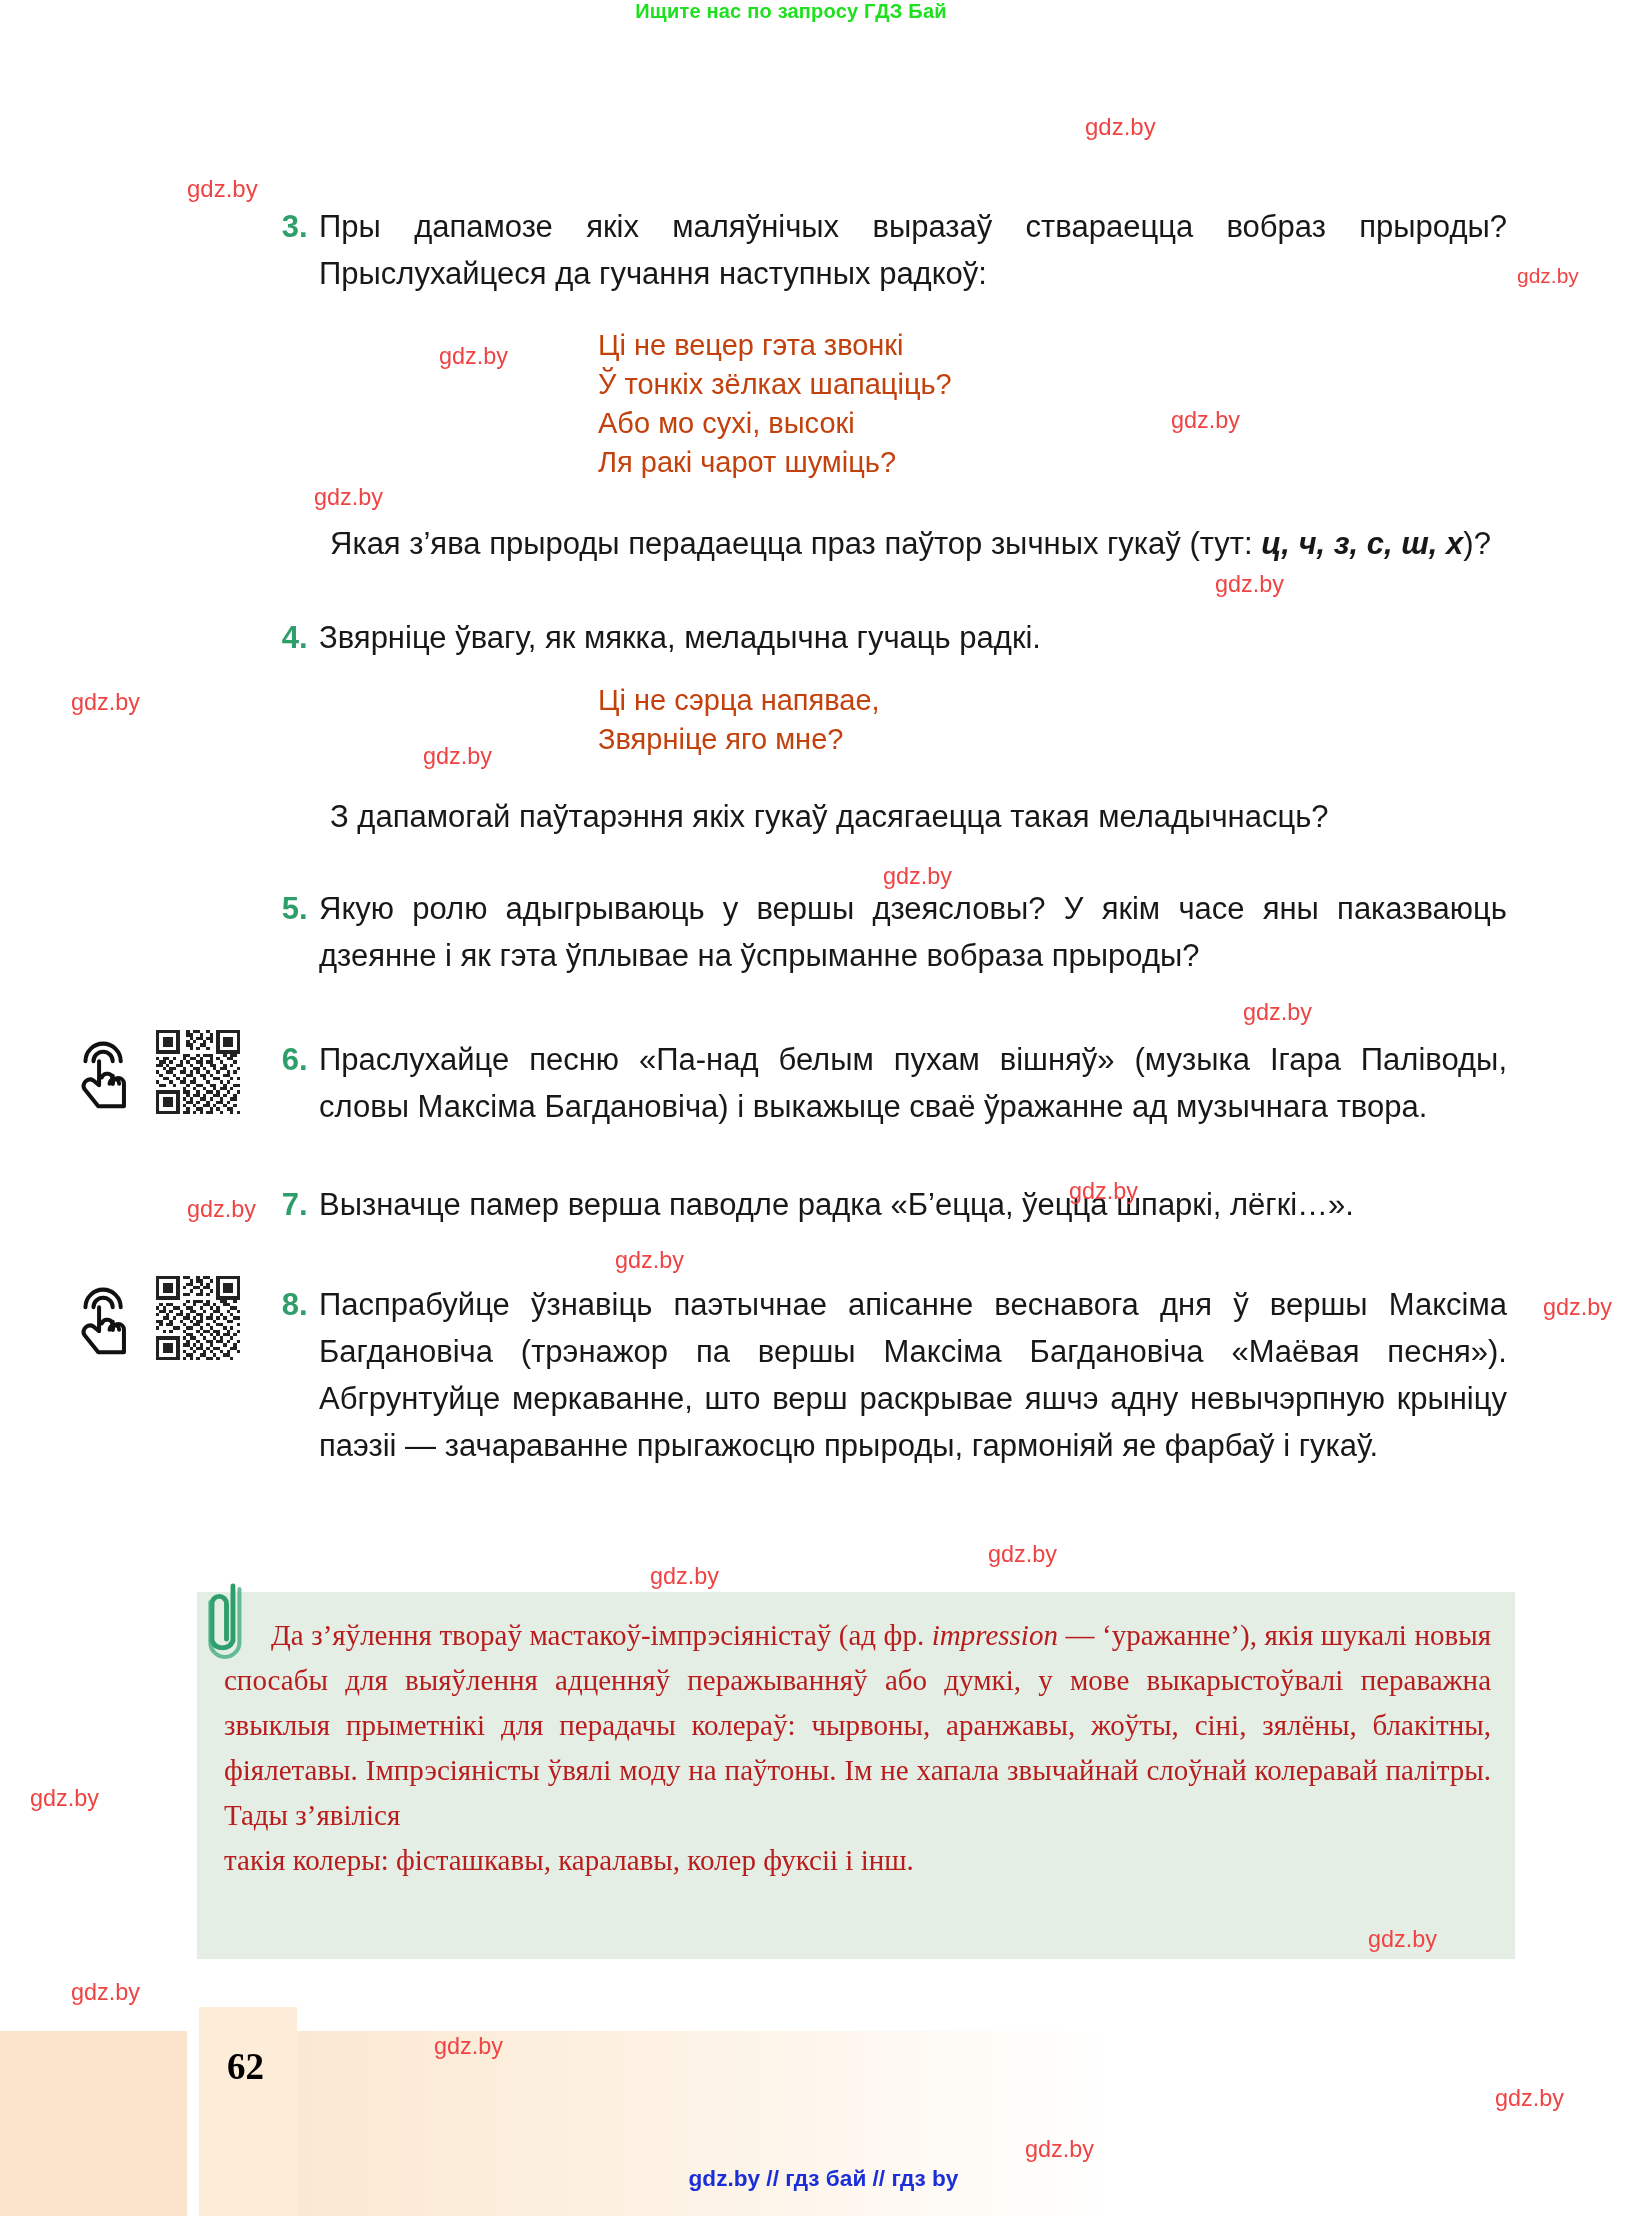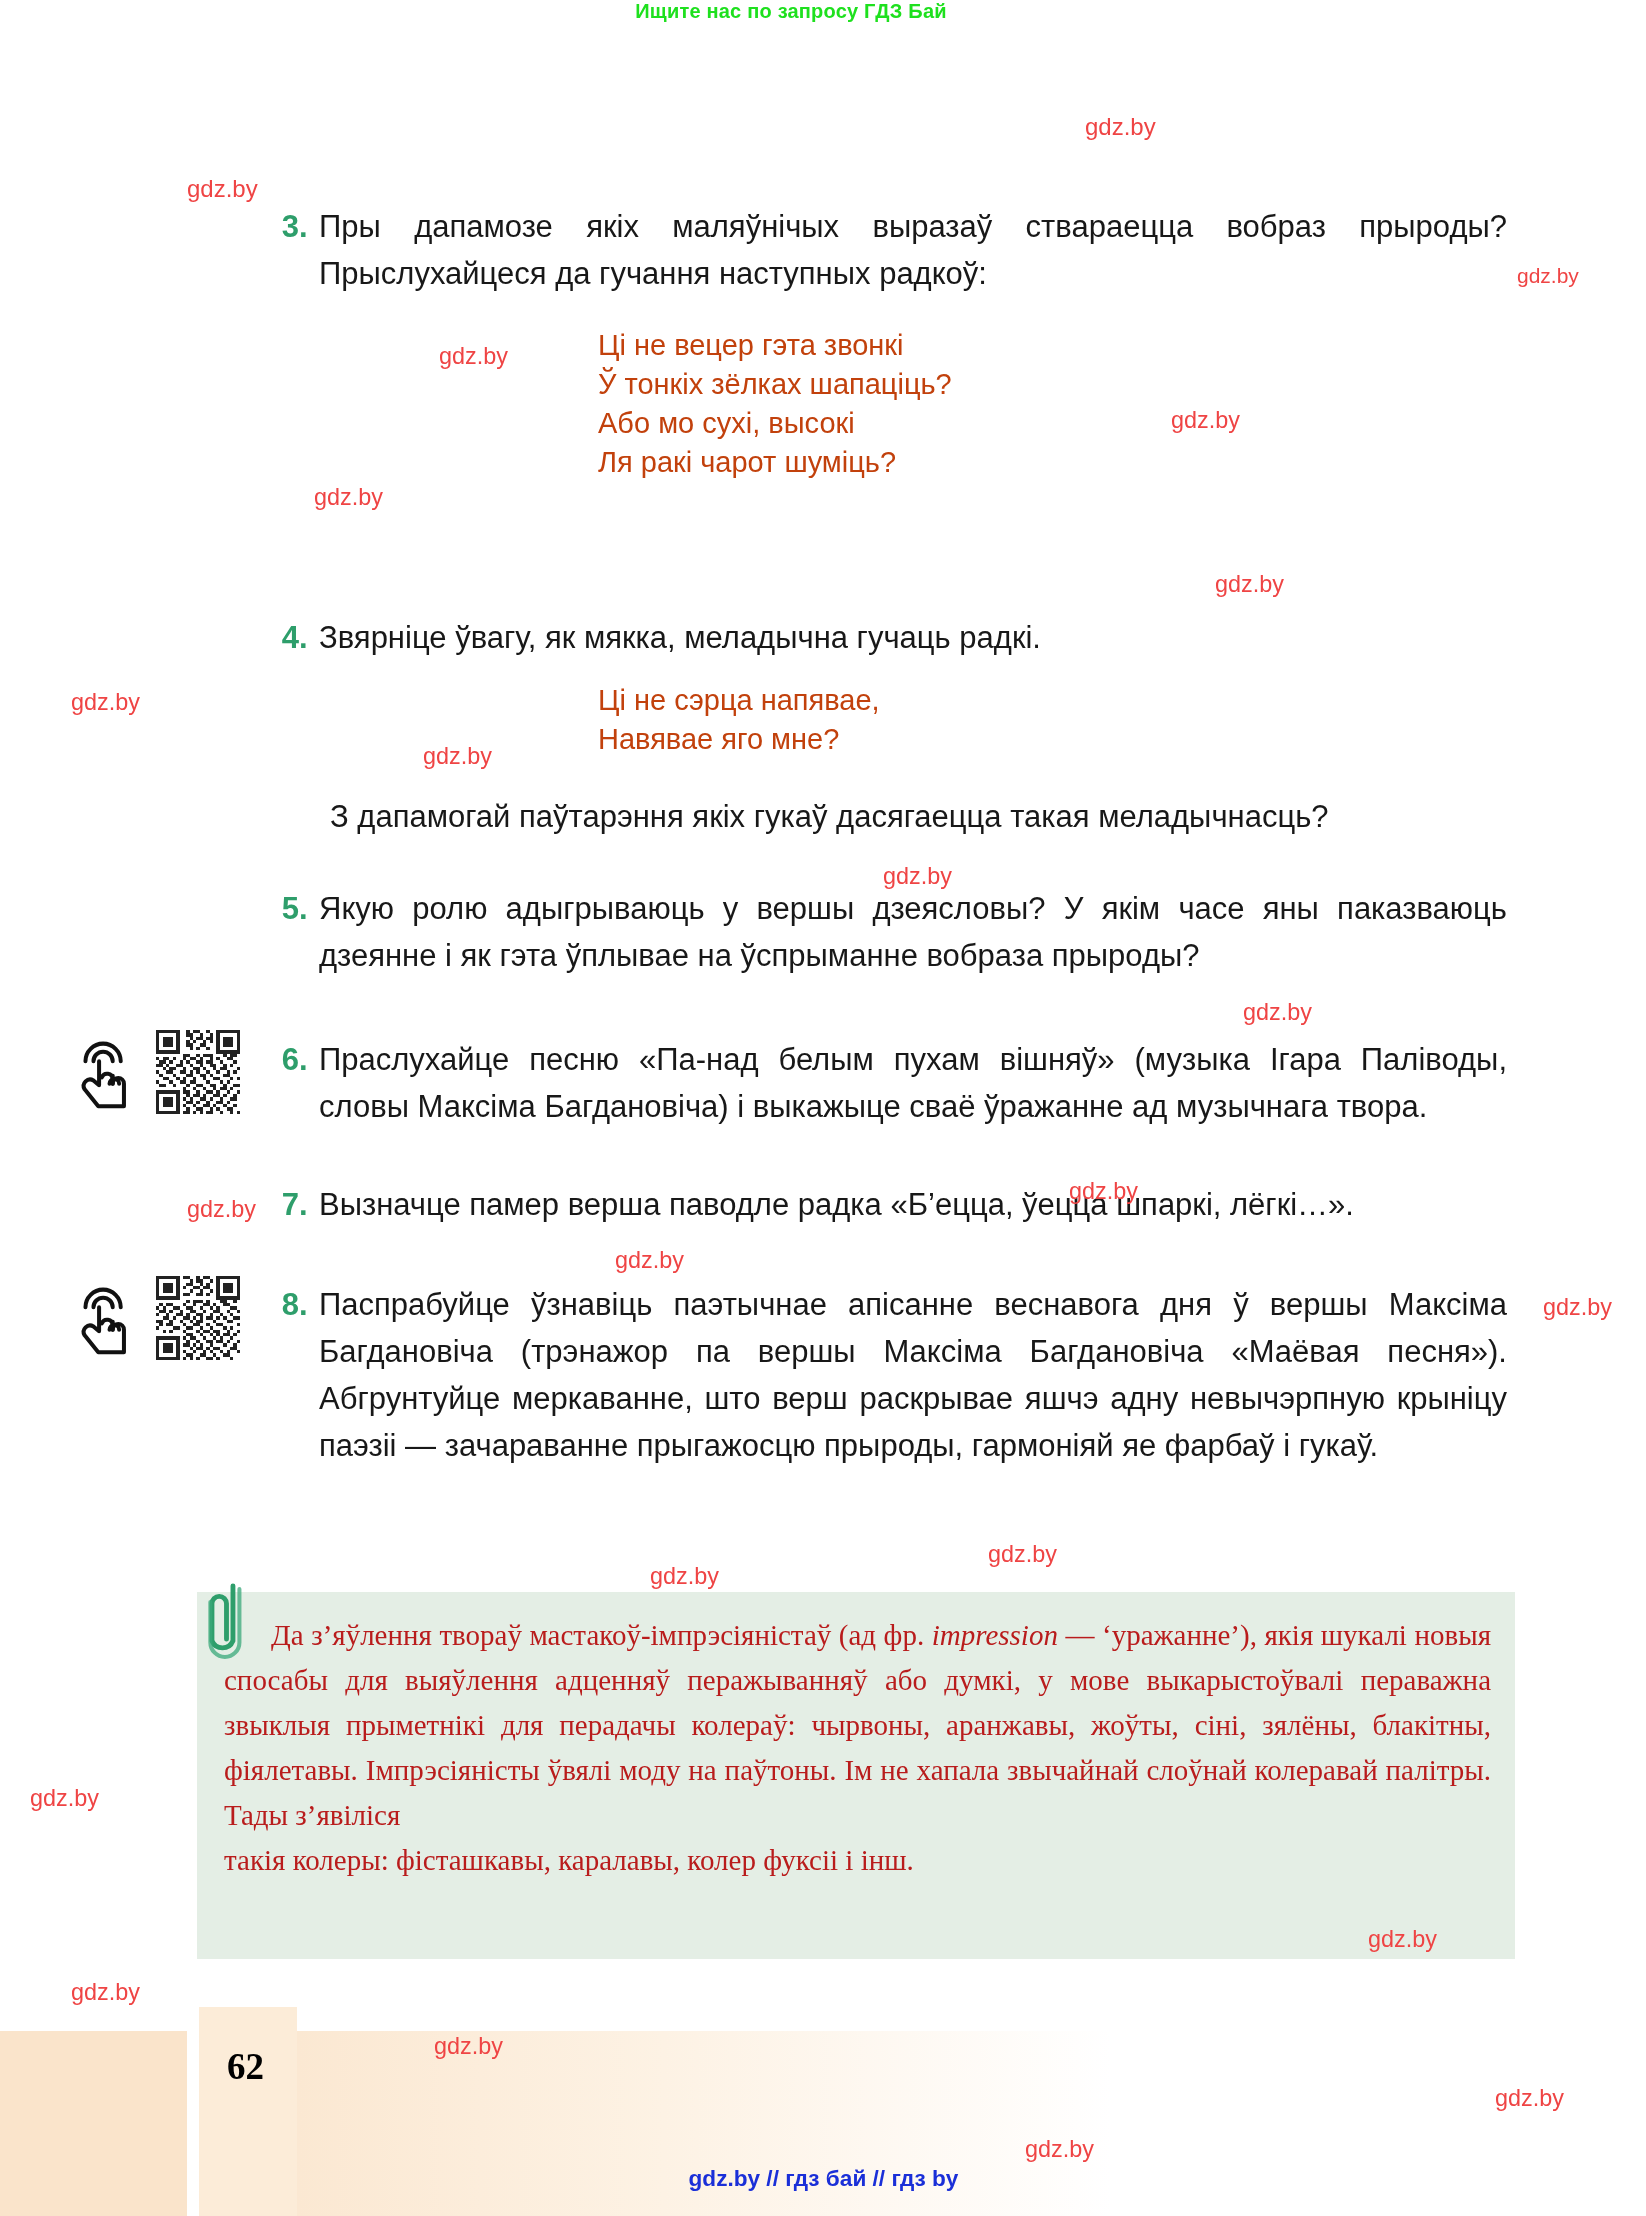--- a/index.html
+++ b/index.html
@@ -167,27 +167,28 @@
 
   <div class="promo">Ищите нас по запросу ГДЗ Бай</div>
 
   <div class="ex" style="left:274px; top:203px; width:1233px;">
     <div class="ex-num">3.</div>
     <div class="ex-body" style="width:1188px;">Пры дапамозе якіх маляўнічых выразаў ствараецца вобраз прыроды? Прыслухайцеся да гучання наступных радкоў:</div>
   </div>
 
   <div class="poem" style="left:598px; top:326px;"><span>Ці не вецер гэта звонкі</span><br><span>Ў тонкіх зёлках шапаціць?</span><br><span>Або мо сухі, высокі</span><br><span>Ля ракі чарот шуміць?</span></div>
 
+  <div class="para" style="left:330px; top:520px; width:1177px;"><span>Якая з’ява прыроды перадаецца праз паўтор зычных гукаў (тут: </span><span class="bold-i">ц, ч, з, с, ш, х</span><span>)?</span></div>
 
   <div class="ex" style="left:274px; top:614px; width:1233px;">
     <div class="ex-num">4.</div>
     <div class="ex-body" style="width:1188px; text-align:left;">Звярніце ўвагу, як мякка, меладычна гучаць радкі.</div>
   </div>
 
-  <div class="poem" style="left:598px; top:681px;"><span>Ці не сэрца напявае,</span><br><span>Навявае яго мне?</span></div>
+  <div class="poem" style="left:598px; top:681px;"><span>Ці не сэрца напявае,</span><br><span>Звярніце яго мне?</span></div>
 
   <div class="para" style="left:330px; top:793px; width:1177px;">З дапамогай паўтарэння якіх гукаў дасягаецца такая меладычнасць?</div>
 
   <div class="ex" style="left:274px; top:885px; width:1233px;">
     <div class="ex-num">5.</div>
     <div class="ex-body" style="width:1188px;">Якую ролю адыгрываюць у вершы дзеясловы? У якім часе яны паказваюць дзеянне і як гэта ўплывае на ўспрыманне вобраза прыроды?</div>
   </div>
 
   <div class="icon-col" style="left:74px; top:1030px;">
     <span class="hand-icon">

